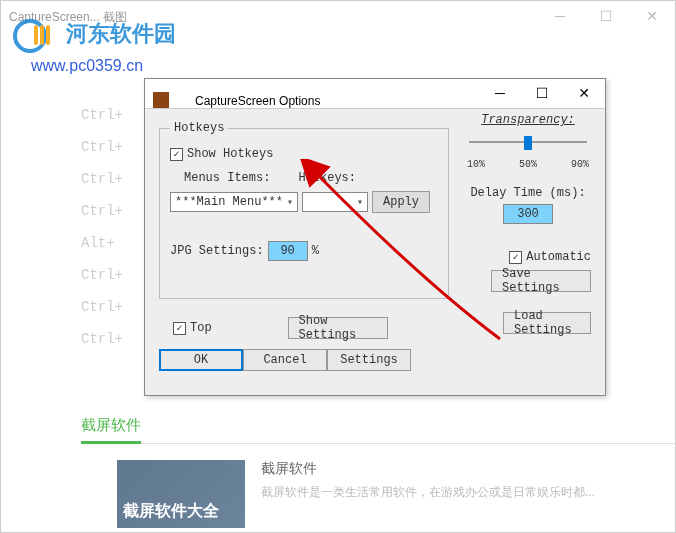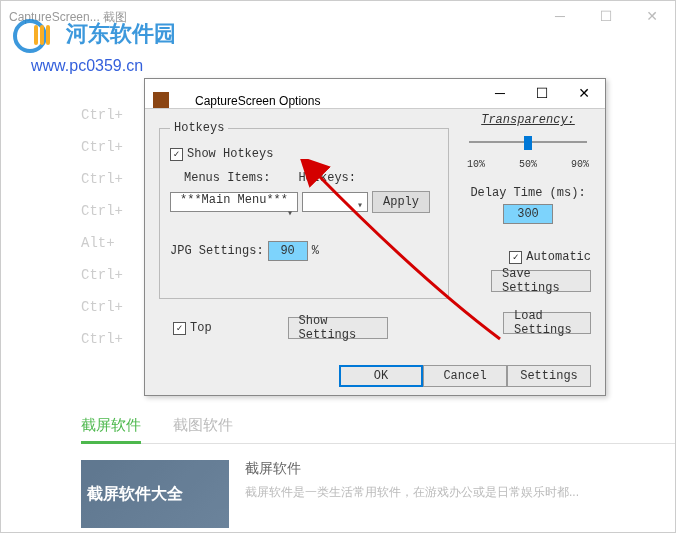--- a/index.html
+++ b/index.html
@@ -25,45 +25,45 @@
 .dialog-controls { position: absolute; right: 0; top: 0; display: flex; }
 .dialog-controls div { width: 42px; height: 28px; display: flex; align-items: center; justify-content: center; font-size: 14px; }
 
 .dialog-body { padding: 8px 14px; font-family: "SimSun", "Courier New", monospace; font-size: 12px; color: #333; position: relative; height: calc(100% - 30px); }
 
 .groupbox { border: 1px solid #bbb; padding: 6px 10px 10px 10px; margin-top: 8px; }
 .groupbox-left { position: absolute; top: 4px; left: 14px; width: 290px; height: 178px; }
 .groupbox-left legend { font-size: 12px; padding: 0 4px; }
 .row { margin: 6px 0; display: flex; align-items: center; }
 .chk { width: 13px; height: 13px; border: 1px solid #555; background: #fff; margin-right: 4px; display: inline-flex; align-items: center; justify-content: center; font-size: 10px; }
-.select { border: 1px solid #888; background: #fff; height: 20px; padding: 0 4px; font-family: inherit; font-size: 12px; display: inline-flex; align-items: center; justify-content: space-between; flex-direction: column; }
+.select { border: 1px solid #888; background: #fff; height: 20px; padding: 0 4px; font-family: inherit; font-size: 12px; display: inline-flex; align-items: center; justify-content: space-between; }
 .select .arrow { margin-left: auto; font-size: 10px; color: #555; }
 .btn { border: 1px solid #999; background: #e8e8e8; height: 22px; padding: 0 10px; font-family: inherit; font-size: 12px; display: inline-flex; align-items: center; justify-content: center; }
 .btn-default { border: 2px solid #0078d7; background: #e8e8e8; }
 .input-box { border: 1px solid #888; background: #7dd3fc; height: 20px; padding: 0 4px; display: inline-flex; align-items: center; justify-content: center; }
 
 .right-panel { position: absolute; top: 4px; right: 14px; width: 126px; }
 .trans-label { font-style: italic; font-size: 12px; text-align: center; text-decoration: underline; }
 .slider { position: relative; height: 24px; margin: 4px 0; }
 .slider-track { position: absolute; top: 10px; left: 4px; right: 4px; height: 2px; background: #999; }
 .slider-thumb { position: absolute; top: 5px; left: 50%; width: 8px; height: 14px; background: #0078d7; transform: translateX(-50%); }
 .slider-ticks { display: flex; justify-content: space-between; font-size: 10px; padding: 0 2px; }
 
 .top-chk { position: absolute; top: 202px; left: 28px; }
-.bottom-btns { position: absolute; bottom: 8px; left: 14px; right: 14px; display: flex; justify-content: flex-end; }
+.bottom-btns { position: absolute; bottom: 24px; left: 14px; right: 14px; display: flex; justify-content: flex-start; }
 
 .arrow-svg { position: absolute; top: 50px; left: 155px; pointer-events: none; }
 
 .tabs { position: absolute; bottom: 88px; left: 80px; display: flex; gap: 32px; font-size: 15px; }
 .tab { color: #bbb; padding-bottom: 6px; }
 .tab-active { color: #4db84d; border-bottom: 3px solid #4db84d; }
 .tabs-line { position: absolute; bottom: 88px; left: 80px; right: 0; height: 1px; background: #e0e0e0; }
 
 .related { position: absolute; bottom: 0; left: 80px; right: 0; height: 72px; display: flex; }
-.related-img { width: 148px; height: 68px; background: linear-gradient(135deg,#2a4a6a,#3a5a7a); color: #fff; display: flex; flex-direction: column; justify-content: center; padding: 6px; font-size: 11px; opacity: 0.75; }
+.related-img { width: 128px; height: 68px; background: linear-gradient(135deg,#2a4a6a,#3a5a7a); color: #fff; display: flex; flex-direction: column; justify-content: flex-end; padding: 6px; font-size: 11px; opacity: 0.75; margin-left: 36px; }
 .related-text { margin-left: 16px; flex: 1; }
 .related-title { color: #666; font-size: 14px; margin-bottom: 6px; }
 .related-desc { color: #bbb; font-size: 12px; }
 </style>
 </head>
 <body>
 
 <div class="outer-window">
   <div class="outer-title-bar">
     <span>CaptureScreen... 截图</span>
@@ -198,21 +198,20 @@
           </marker>
         </defs>
         <path d="M 200 180 Q 120 120 16 14" stroke="#d40000" stroke-width="3" fill="none" marker-end="url(#ah)"></path>
       </svg>
     </div>
   </div>
 
   <div class="tabs-line"></div>
   <div class="tabs">
     <div class="tab tab-active"><span>截屏软件</span></div>
-    <div class="tab"><span>截图软件</span></div>
   </div>
 
   <div class="related">
     <div class="related-img">
       <span style="font-size:16px;font-weight:bold">截屏软件大全</span>
     </div>
     <div class="related-text">
       <div class="related-title">截屏软件</div>
       <div class="related-desc">截屏软件是一类生活常用软件，在游戏办公或是日常娱乐时都...</div>
     </div>

